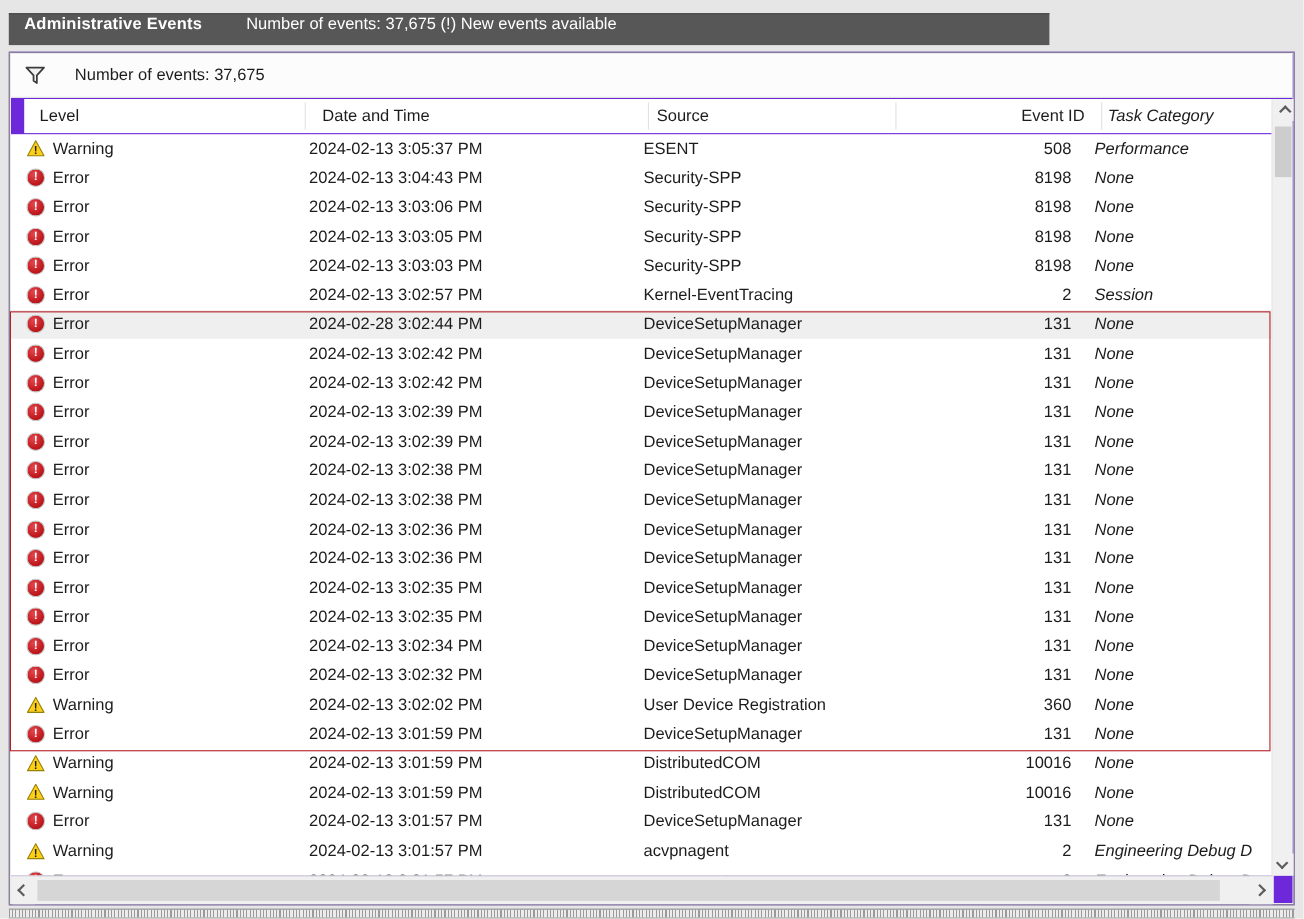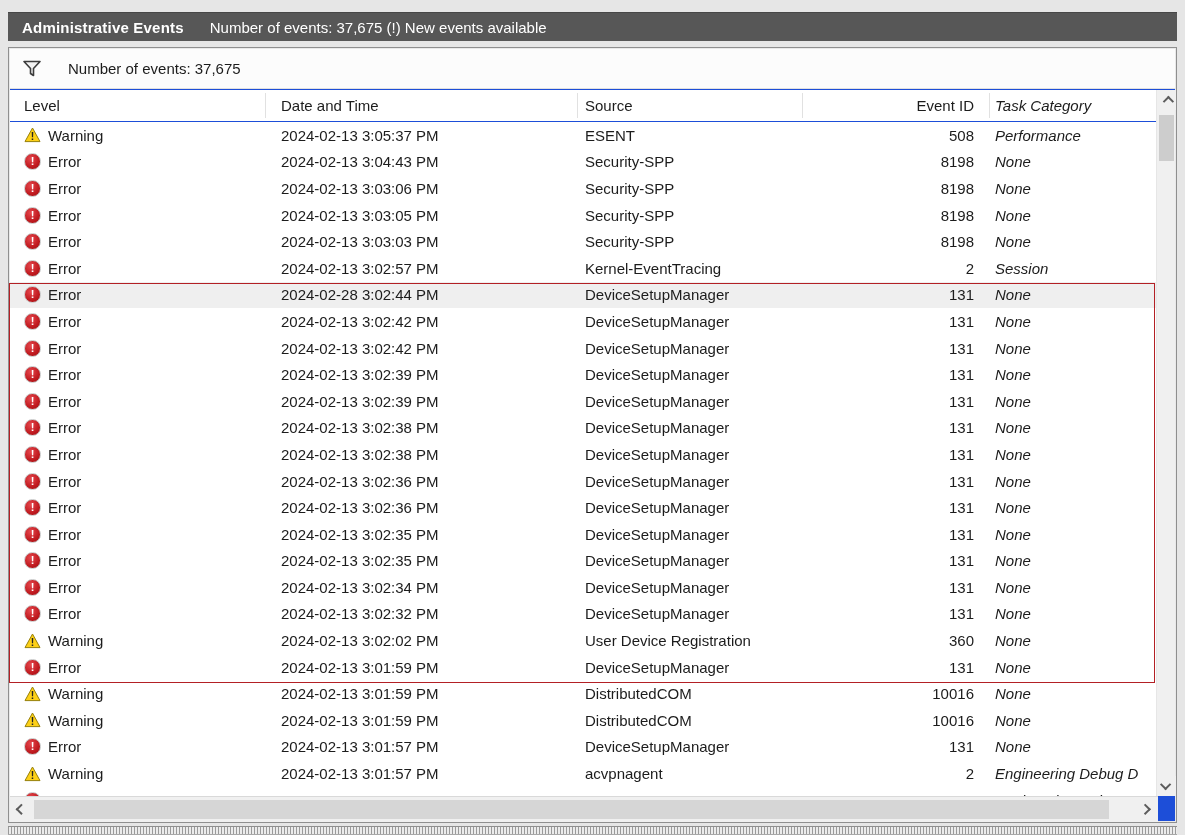--- a/index.html
+++ b/index.html
@@ -1,33 +1,33 @@
 <!DOCTYPE html>
 <html><head>
 <meta charset="utf-8">
 <style>
   html,body{margin:0;padding:0;}
   body{width:1185px;height:835px;background:#e6e6e6;font-family:"Liberation Sans", sans-serif;position:relative;overflow:hidden;}
 
   
-  .titlebar{position:absolute;left:8px;top:12px;width:1169px;height:29px;background:#575757;border-top:1px solid #474747;
-    color:#fff;display:flex;align-items:center;gap:26px;box-sizing:border-box;padding-left:14px;font-size:15px;}
+  .titlebar{position:absolute;left:8px;top:12px;width:946px;height:29px;background:#575757;border-top:1px solid #474747;
+    color:#fff;display:flex;gap:40px;box-sizing:border-box;padding-left:14px;font-size:15px;}
   .titlebar .title{font-weight:bold;letter-spacing:.2px;}
   .titlebar .subtitle{font-weight:normal;}
 
   
-  .panel{position:absolute;left:8px;top:47px;width:1169px;height:776px;background:#1d4ed8;border:1px solid #8f8f8f;
+  .panel{position:absolute;left:8px;top:47px;width:1169px;height:776px;background:#6d28d9;border:1px solid #8f8f8f;
     box-sizing:border-box;box-shadow:inset 0 0 0 1px #e9e9e9;}
 
   .filterbar{position:absolute;left:1px;top:1px;right:1px;height:40px;background:#fcfcfc;border-bottom:1px solid #e0e0e0;
     display:flex;align-items:center;box-sizing:border-box;padding-left:12px;}
   .filterbar .ftext{font-size:15px;color:#1c1c1c;margin-left:26px;}
 
   
-  .header{position:absolute;left:1px;top:42px;width:1148px;height:31px;background:#fff;display:flex;align-items:center;
+  .header{position:absolute;left:13px;top:42px;width:1148px;height:31px;background:#fff;display:flex;align-items:center;
     font-size:15px;color:#1c1c1c;}
   .hsep{position:absolute;top:3px;bottom:3px;width:1px;background:#e1e1e1;}
   .hcell{box-sizing:border-box;white-space:nowrap;overflow:hidden;}
   .cw-level{width:255px;padding-left:14px;}
   .cw-date{width:312px;padding-left:16px;}
   .cw-source{width:225px;padding-left:8px;}
   .cw-eventid{width:180px;text-align:right;padding-right:8px;}
   .cw-task{width:176px;padding-left:13px;font-style:italic;}
 
   

